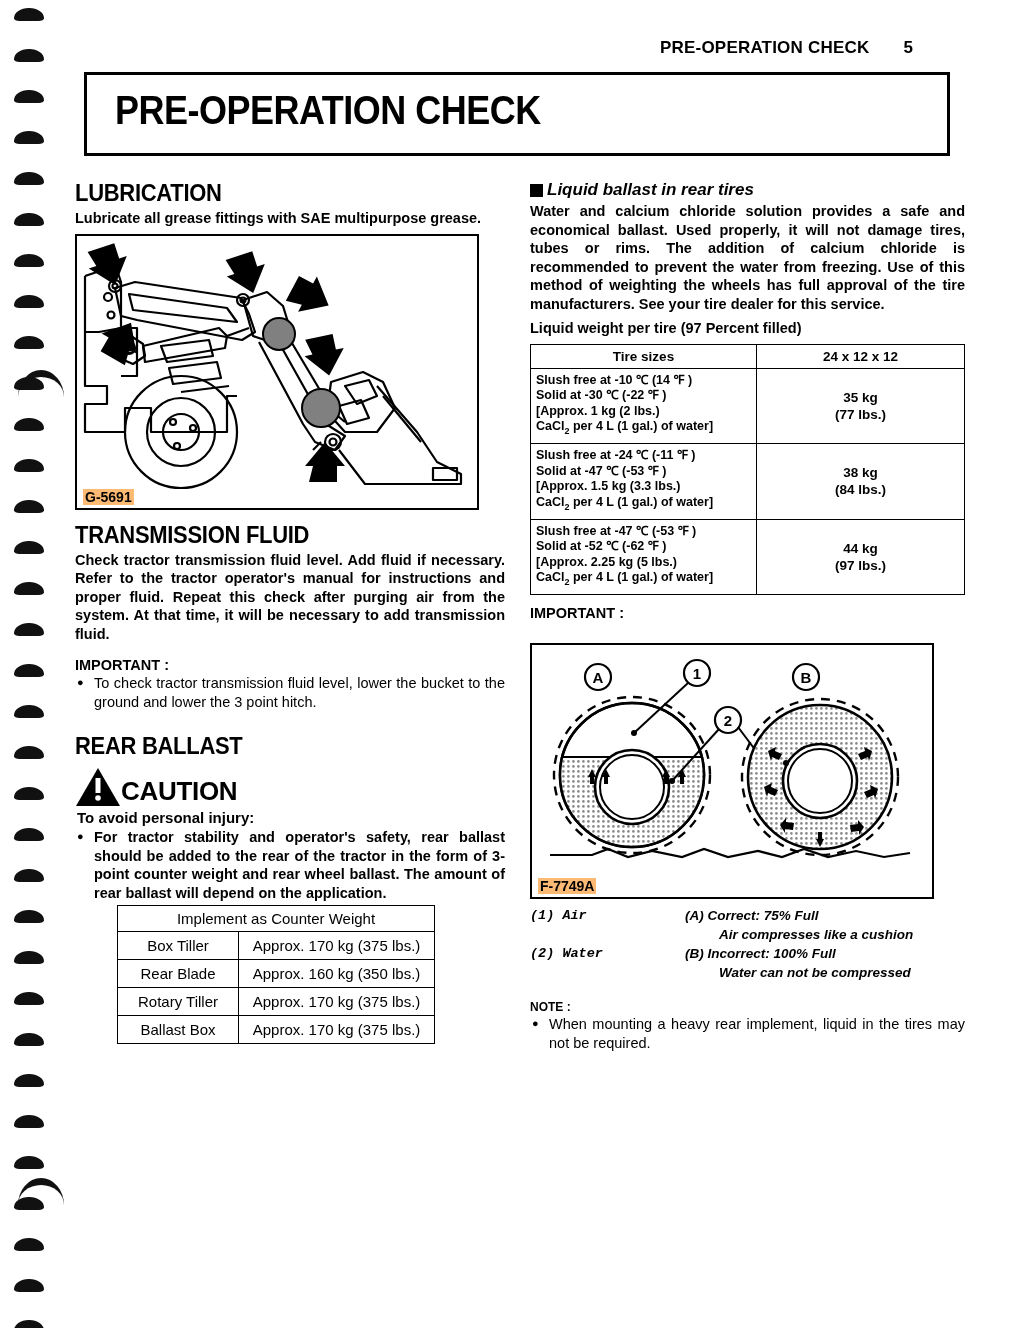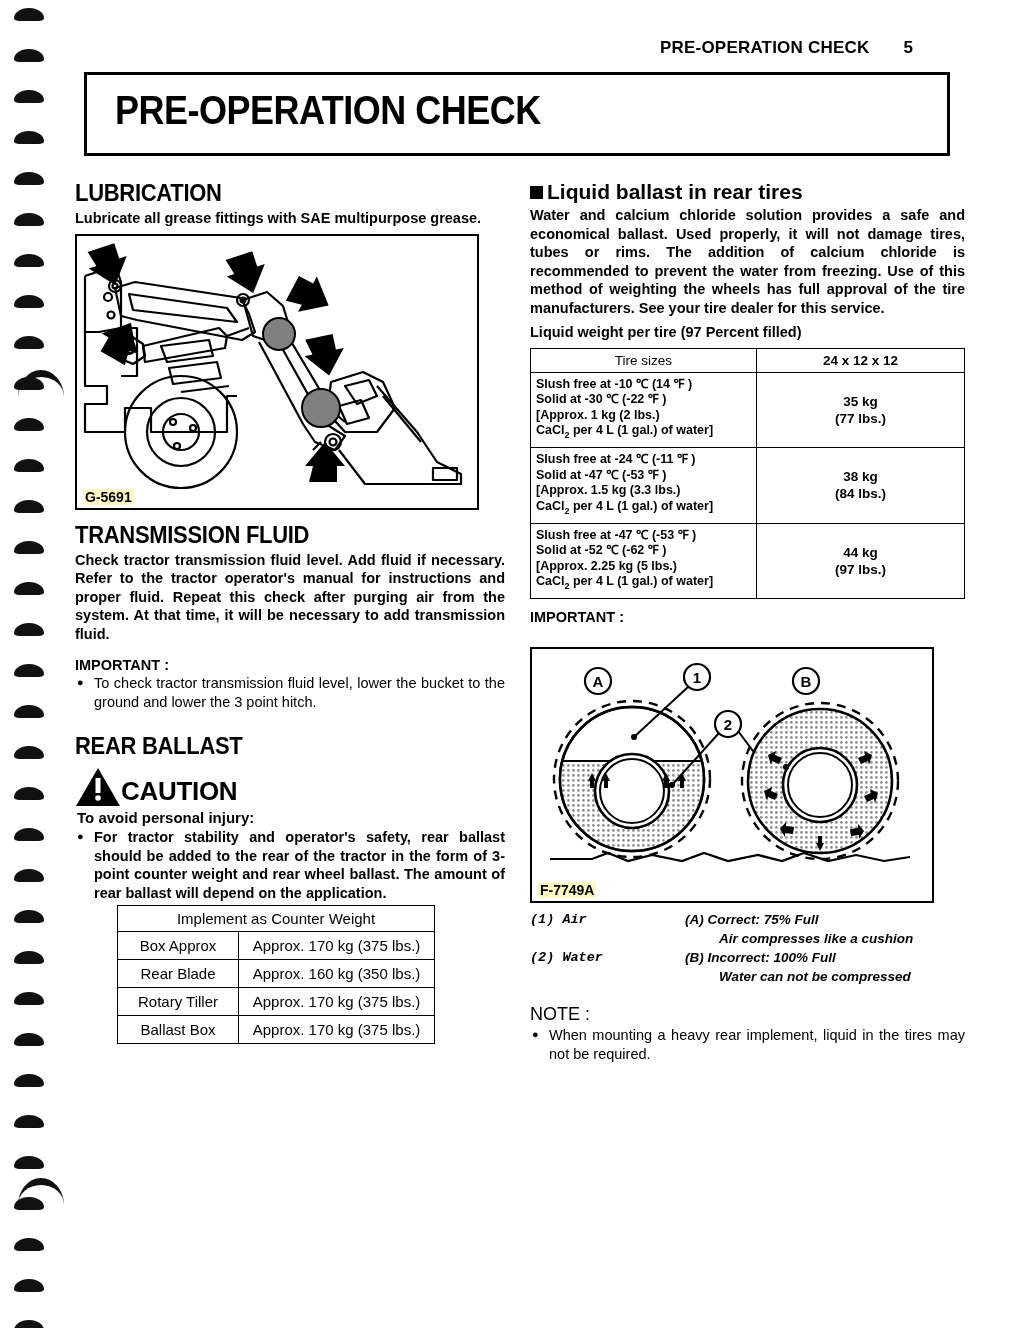--- a/index.html
+++ b/index.html
@@ -80,21 +80,21 @@
   }
   ul.bullets li:before {
     content: "\25CF"; position: absolute; left: 2px; top: -1px; font-size: 11px;
   }
   ul.bullets.bold li { font-weight: bold; }
 
   
   .figbox { border: 2px solid #000; position: relative; background: #fff; }
   .figcode {
     position: absolute; left: 6px; bottom: 3px;
-    font-size: 14px; font-weight: bold; background: #fef9c3; padding: 0 2px;
+    font-size: 14px; font-weight: bold; background: #fdba74; padding: 0 2px;
   }
 
   
   .caution-row { display: flex; align-items: flex-end; margin: 8px 0 2px 0; }
   .tri-warn { width: 46px; height: 40px; flex: 0 0 auto; }
   .caution-word { font-size: 26px; font-weight: bold; letter-spacing: -0.3px; }
   .caution-lead { font-size: 15px; font-weight: bold; margin: 1px 0 2px 2px; }
 
   
   table.grid { border-collapse: collapse; background: #fff; }
@@ -103,32 +103,32 @@
     font-size: 13.5px; font-weight: bold; vertical-align: middle;
   }
   #implement-table { width: 318px; margin-left: 42px; margin-top: 0; }
   #implement-table th {
     text-align: center; font-weight: 500; font-size: 15px; padding: 4px;
   }
   #implement-table td { font-weight: 500; font-size: 15px; text-align: center; padding: 5px 4px; }
   #implement-table td.imp { width: 112px; }
 
   #tire-table { width: 100%; margin-top: 4px; }
-  #tire-table th { text-align: center; font-size: 13.5px; font-weight: 400; padding: 4px; }
+  #tire-table th { text-align: center; font-size: 13.5px; font-weight: 700; padding: 4px; }
   #tire-table th.size { font-weight: bold; }
   #tire-table td.cond { font-size: 12.5px; line-height: 15.5px; width: 215px; padding: 4px 5px; }
   #tire-table td.wt { text-align: center; font-size: 13.5px; line-height: 17px; }
 
   .captions { margin-top: 9px; font-size: 13.5px; }
   .captions table { border-collapse: collapse; }
   .captions td { font-style: italic; font-weight: bold; font-size: 13.5px; padding: 0 0 4px 0; vertical-align: top; }
   .captions td.num { width: 155px; font-family: Liberation Mono, monospace; }
   .captions td.sub { padding-left: 34px; }
 
-  .note-hd { font-size: 18px; font-weight: normal; margin: 16px 0 1px 0; }
+  .note-hd { font-size: 12px; font-weight: bold; margin: 16px 0 1px 0; }
 
   sub { font-size: 9px; }
 </style>
 </head>
 <body>
 
 <div id="spiral">
     <div class="coil" style="top: 8px;"></div>
     <div class="coil" style="top: 49px;"></div>
     <div class="coil" style="top: 90px;"></div>
@@ -274,21 +274,21 @@
     <ul class="bullets bold">
       <li>For tractor stability and operator's safety, rear ballast should be added to the rear of the tractor in the form of 3-point counter weight and rear wheel ballast. The amount of rear ballast will depend on the application.</li>
     </ul>
 
     <table class="grid" id="implement-table">
       <tbody>
           <tr>
         <th colspan="2">Implement as Counter Weight</th>
       </tr>
       <tr>
-        <td class="imp">Box Approx</td>
+        <td class="imp">Box Tiller</td>
         <td>Approx. 170 kg (375 lbs.)</td>
       </tr>
       <tr>
         <td class="imp">Rear Blade</td>
         <td>Approx. 160 kg (350 lbs.)</td>
       </tr>
       <tr>
         <td class="imp">Rotary Tiller</td>
         <td>Approx. 170 kg (375 lbs.)</td>
       </tr>
@@ -297,21 +297,21 @@
         <td>Approx. 170 kg (375 lbs.)</td>
       </tr>
     </tbody>
       </table>
   </div>
 
   <div class="col" id="col-right">
 
     <div style="display:flex;align-items:center;gap:4px;margin-bottom:2px;">
       <span style="width:13px;height:13px;background:#000;display:inline-block;"></span>
-      <span style="font-size:21px;font-weight:bold;">Liquid ballast in rear tires</span>
+      <span style="font-size:17px;font-weight:bold;font-style:italic;">Liquid ballast in rear tires</span>
     </div>
     <p class="body">Water and calcium chloride solution provides a safe and economical ballast. Used properly, it will not damage tires, tubes or rims. The addition of calcium chloride is recommended to prevent the water from freezing. Use of this method of weighting the wheels has full approval of the tire manufacturers. See your tire dealer for this service.</p>
     <p class="body nojust">Liquid weight per tire (97 Percent filled)</p>
 
     <table class="grid" id="tire-table">
       <tbody>
           <tr>
         <th>Tire sizes</th>
         <th class="size">24 x 12 x 12</th>
       </tr>

